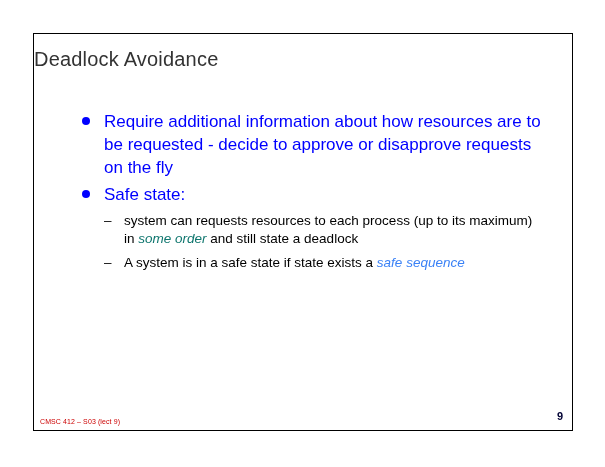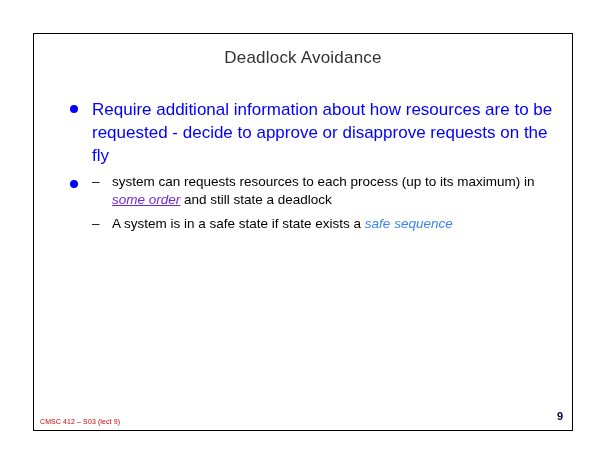--- a/index.html
+++ b/index.html
@@ -21,34 +21,34 @@
     height: 398px;
     border: 1px solid #000000;
     background: #ffffff;
     box-sizing: border-box;
   }
   .slide-title {
     position: absolute;
     left: 0;
     top: 14px;
     width: 100%;
-    text-align: center;
-    font-size: 17px;
+    text-align: left;
+    font-size: 20px;
     color: #333333;
     letter-spacing: 0.2px;
   }
   .body {
     position: absolute;
     left: 30px;
     top: 64px;
     width: 490px;
   }
   ul.level1 {
     list-style: none;
-    margin: 0;
+    margin: 12px;
     padding: 0;
   }
   ul.level1 > li {
     position: relative;
     padding-left: 28px;
     margin-bottom: 4px;
     font-size: 17px;
     line-height: 23px;
     color: #0000ff;
   }
@@ -75,23 +75,22 @@
     color: #000000;
   }
   ul.level2 > li > .dash {
     position: absolute;
     left: 0px;
     top: 0px;
     color: #000000;
     font-size: 13.5px;
   }
   .em-red {
-    color: #6d28d9;
+    color: #0f766e;
     font-style: italic;
-    text-decoration: underline;
   }
   .em-ital {
     font-style: italic;
     color: #3b82f6;
   }
   .footer-left {
     position: absolute;
     left: 6px;
     bottom: 5px;
     font-size: 7px;
@@ -118,20 +117,21 @@
     <ul class="level1">
 
       <li>
         <span class="bullet"></span>
         <span>Require additional information about how resources are to be requested - decide to approve or disapprove requests on the fly</span>
       </li>
 
 
       <li>
         <span class="bullet"></span>
+        <span>Safe state:</span>
 
         <ul class="level2">
           <li>
             <span class="dash">–</span>
             <span>system can requests resources to each process (up to its maximum) in </span><span class="em-red">some order</span><span> and still state a deadlock</span>
           </li>
           <li>
             <span class="dash">–</span>
             <span>A system is in a safe state if state exists a </span><span class="em-ital">safe sequence</span><span></span>
           </li>

